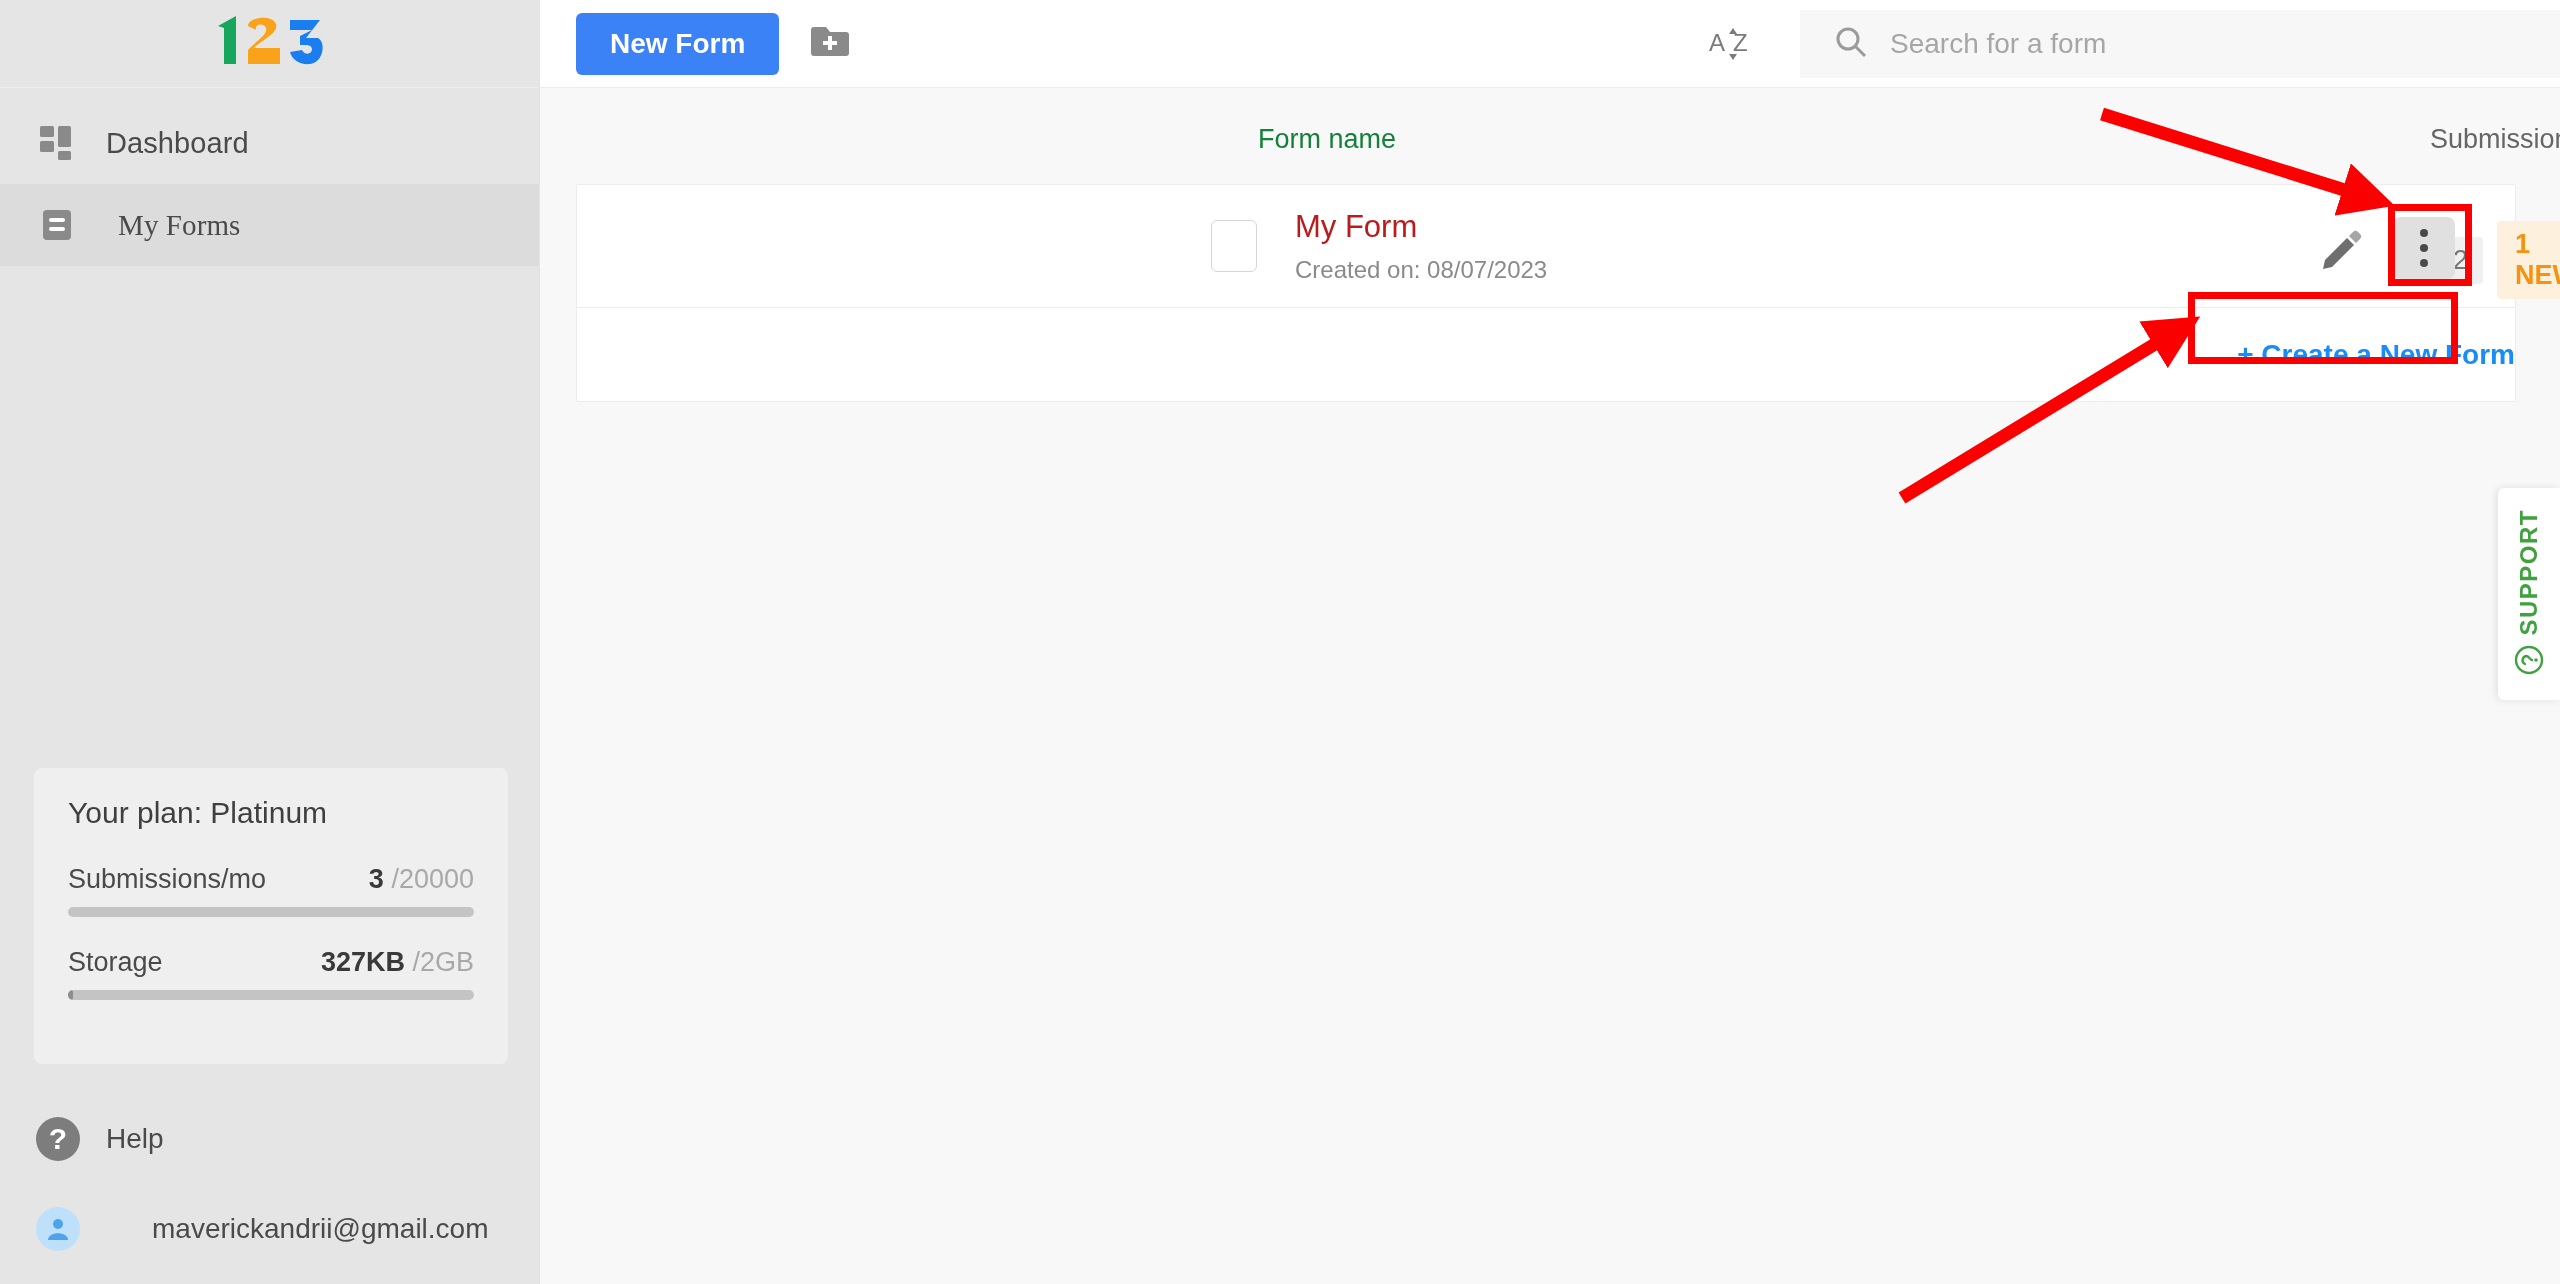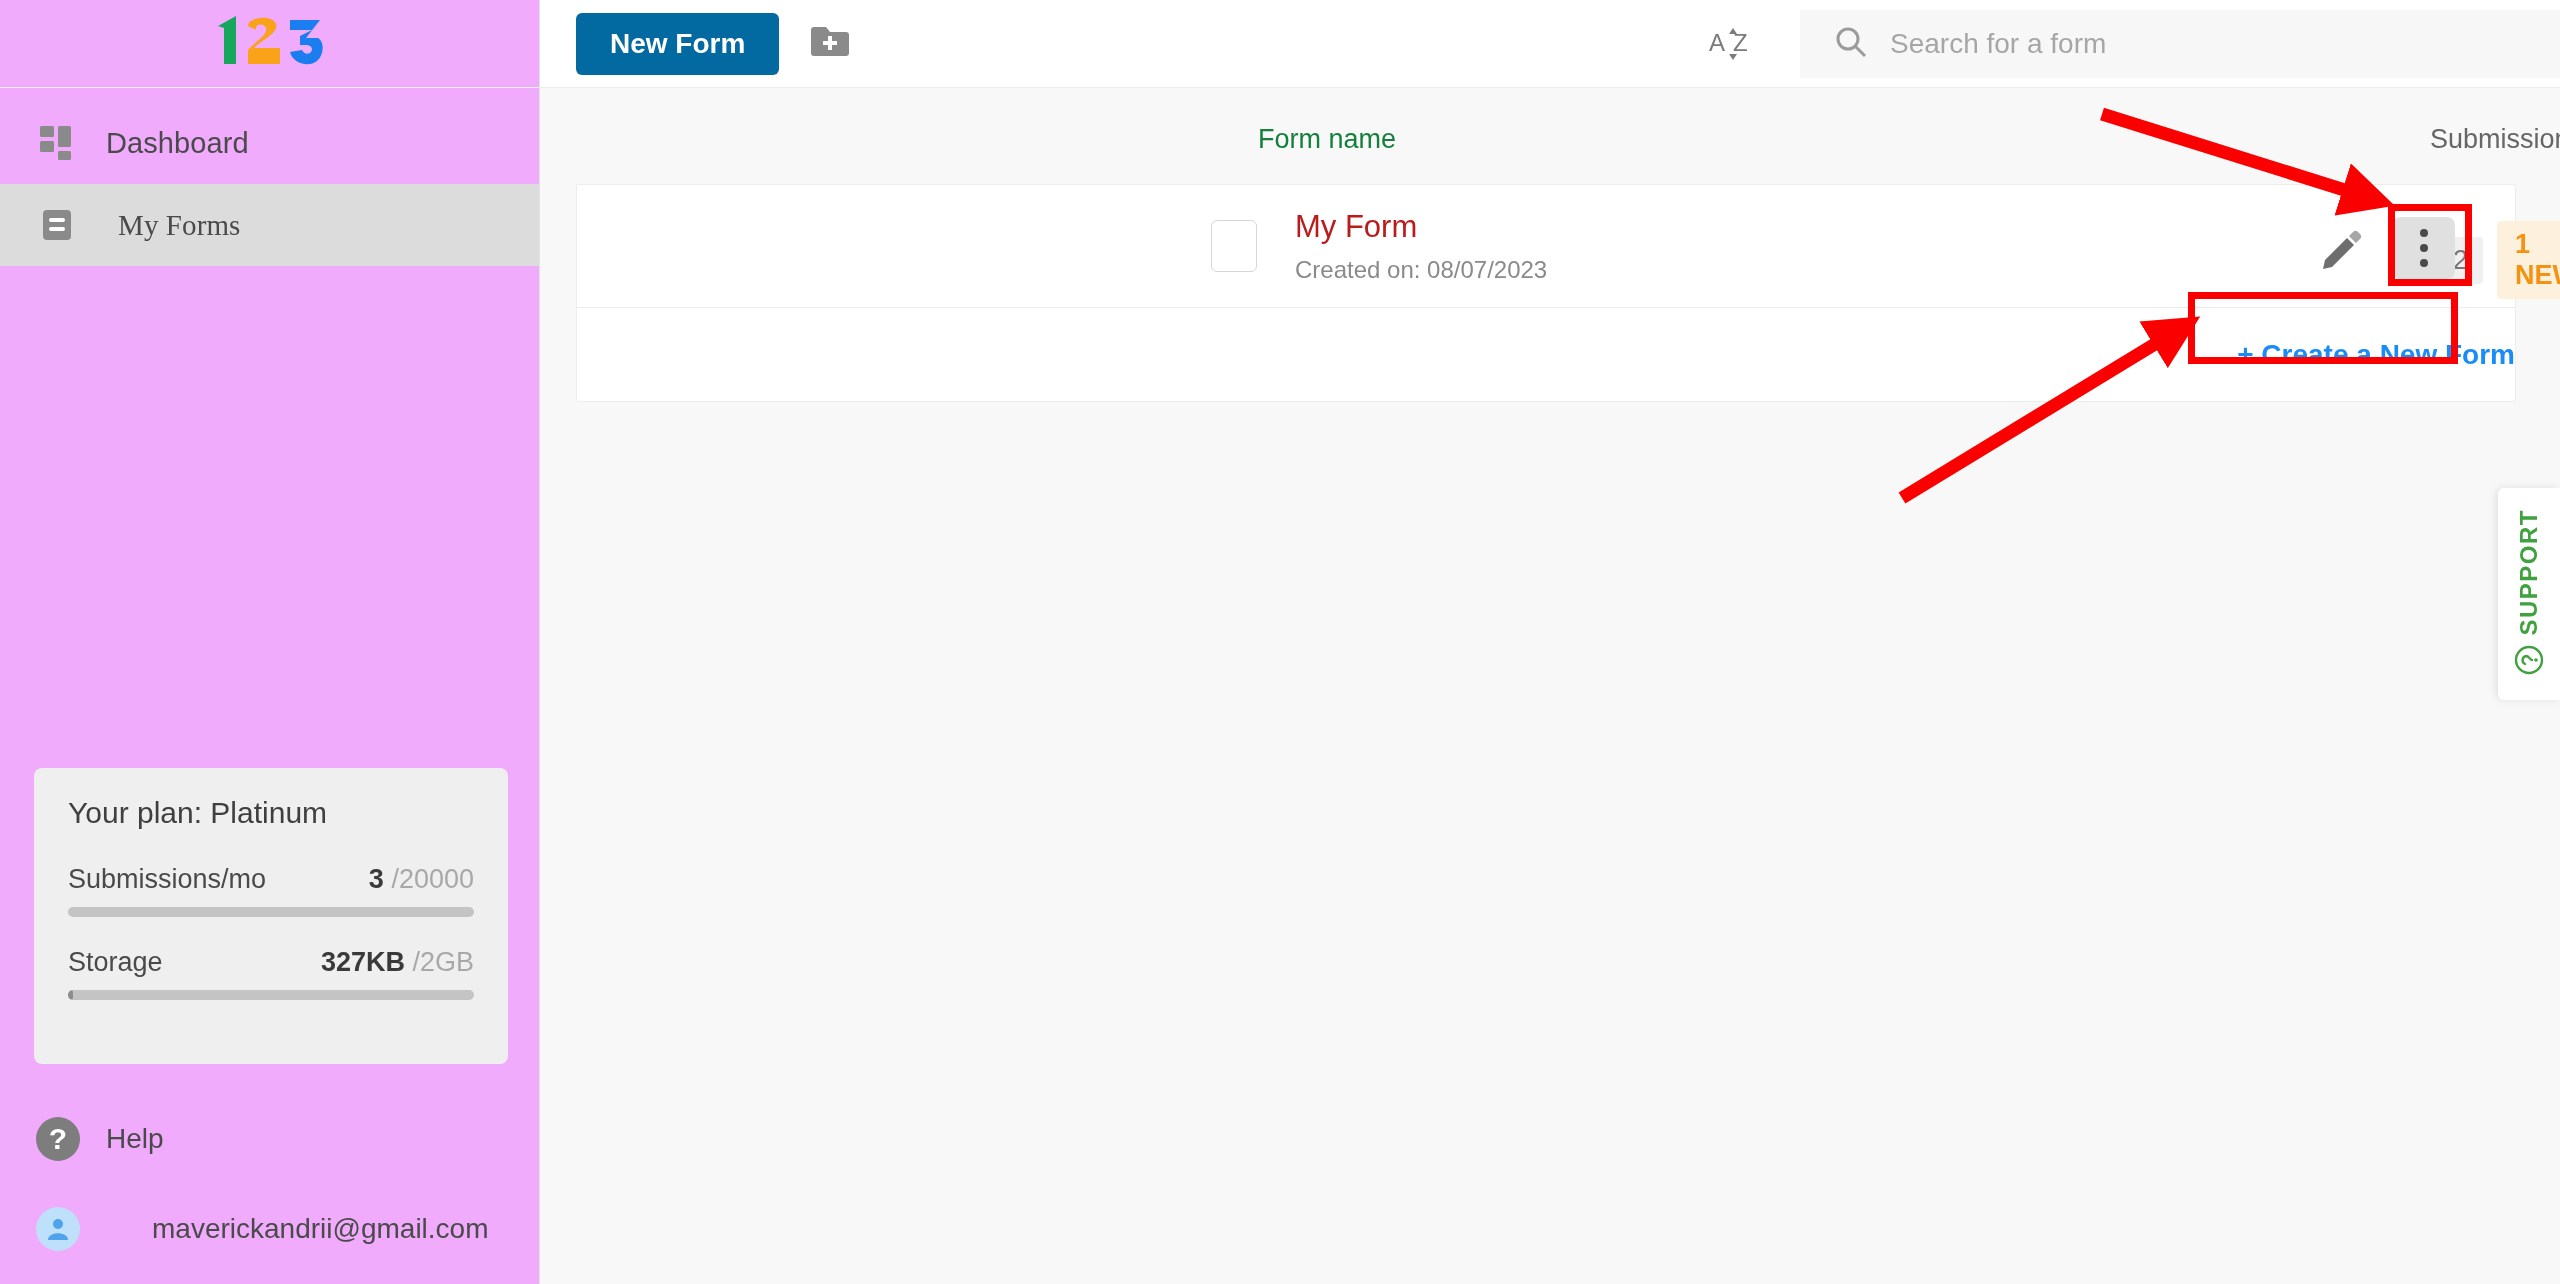--- a/index.html
+++ b/index.html
@@ -7,21 +7,21 @@
     width: 2560px; height: 1284px;
     font-family: "Liberation Sans", "DejaVu Sans", sans-serif;
     background: #ffffff;
     overflow: hidden;
   }
   #app { position: relative; width: 2560px; height: 1284px; display: flex; }
 
   
   .sidebar {
     width: 540px; height: 1284px;
-    background: #f0abfc;
+    background: #e5e5e5;
     border-right: 1px solid #e3e3e3;
     position: relative;
     flex: 0 0 540px;
   }
   .logo-wrap {
     height: 88px;
     border-bottom: 1px solid #ececec;
     display: flex; align-items: center; justify-content: center;
   }
   .logo { display: flex; align-items: flex-end; height: 48px; }
@@ -87,21 +87,21 @@
   .main { flex: 1; position: relative; background: #f8f8f8; height: 1284px; }
   .topbar {
     height: 88px; background: #ffffff;
     border-bottom: 1px solid #ececec;
     display: flex; align-items: center;
     padding-left: 36px;
     position: relative;
   }
   .new-form-btn {
     height: 62px; padding: 0 34px;
-    background: #0369a1; color: #fff;
+    background: #3b82f6; color: #fff;
     border: none; border-radius: 6px;
     font-size: 28px; font-weight: bold;
     font-family: inherit;
     cursor: pointer;
   }
   .folder-btn {
     margin-left: 28px; width: 46px; height: 46px; cursor: pointer;
     display: flex; align-items: center; justify-content: center;
   }
   .sort-btn {

